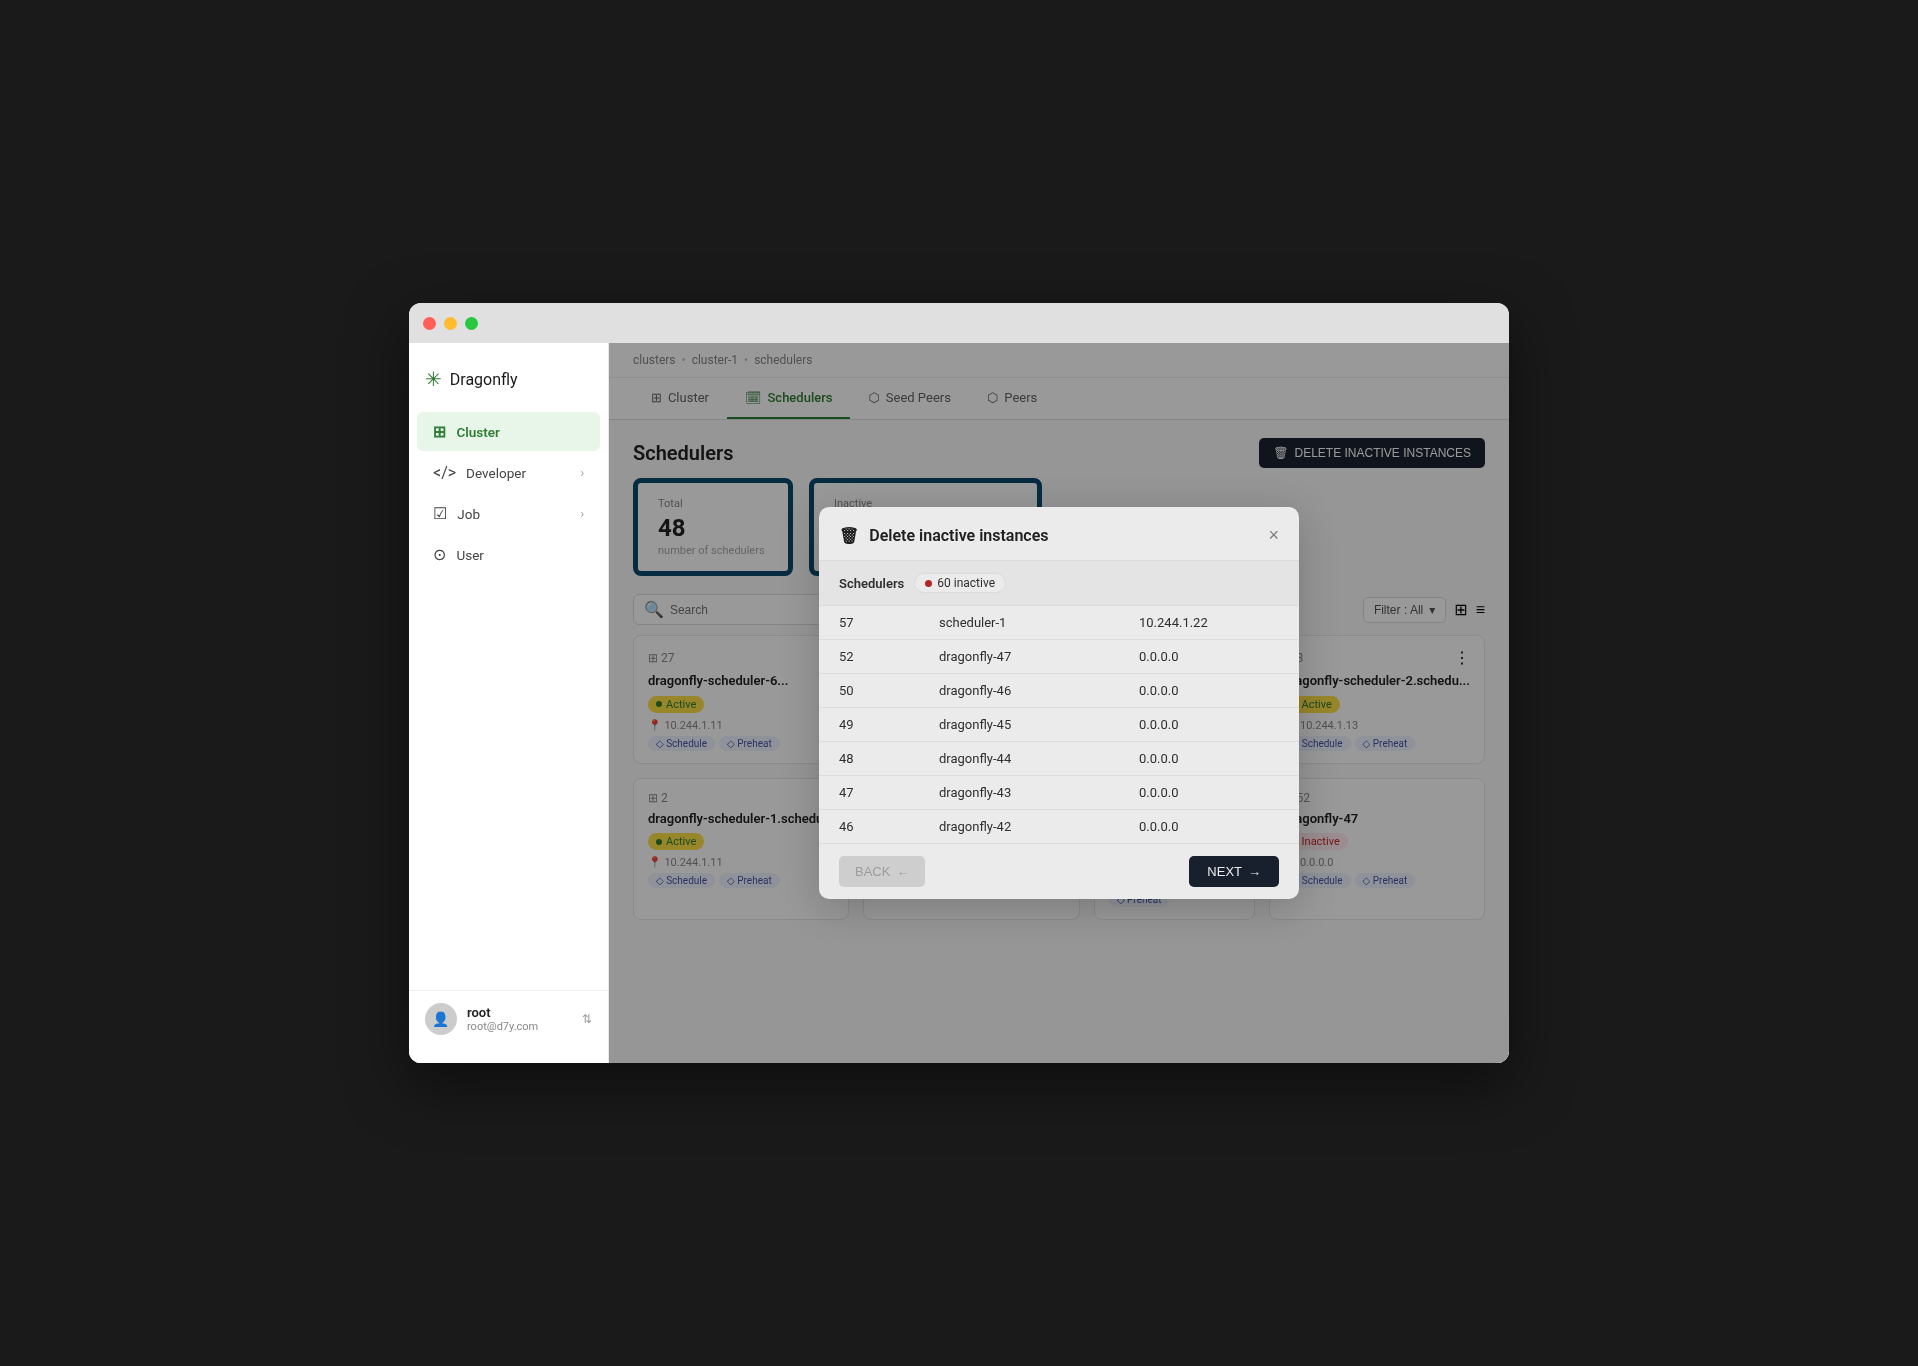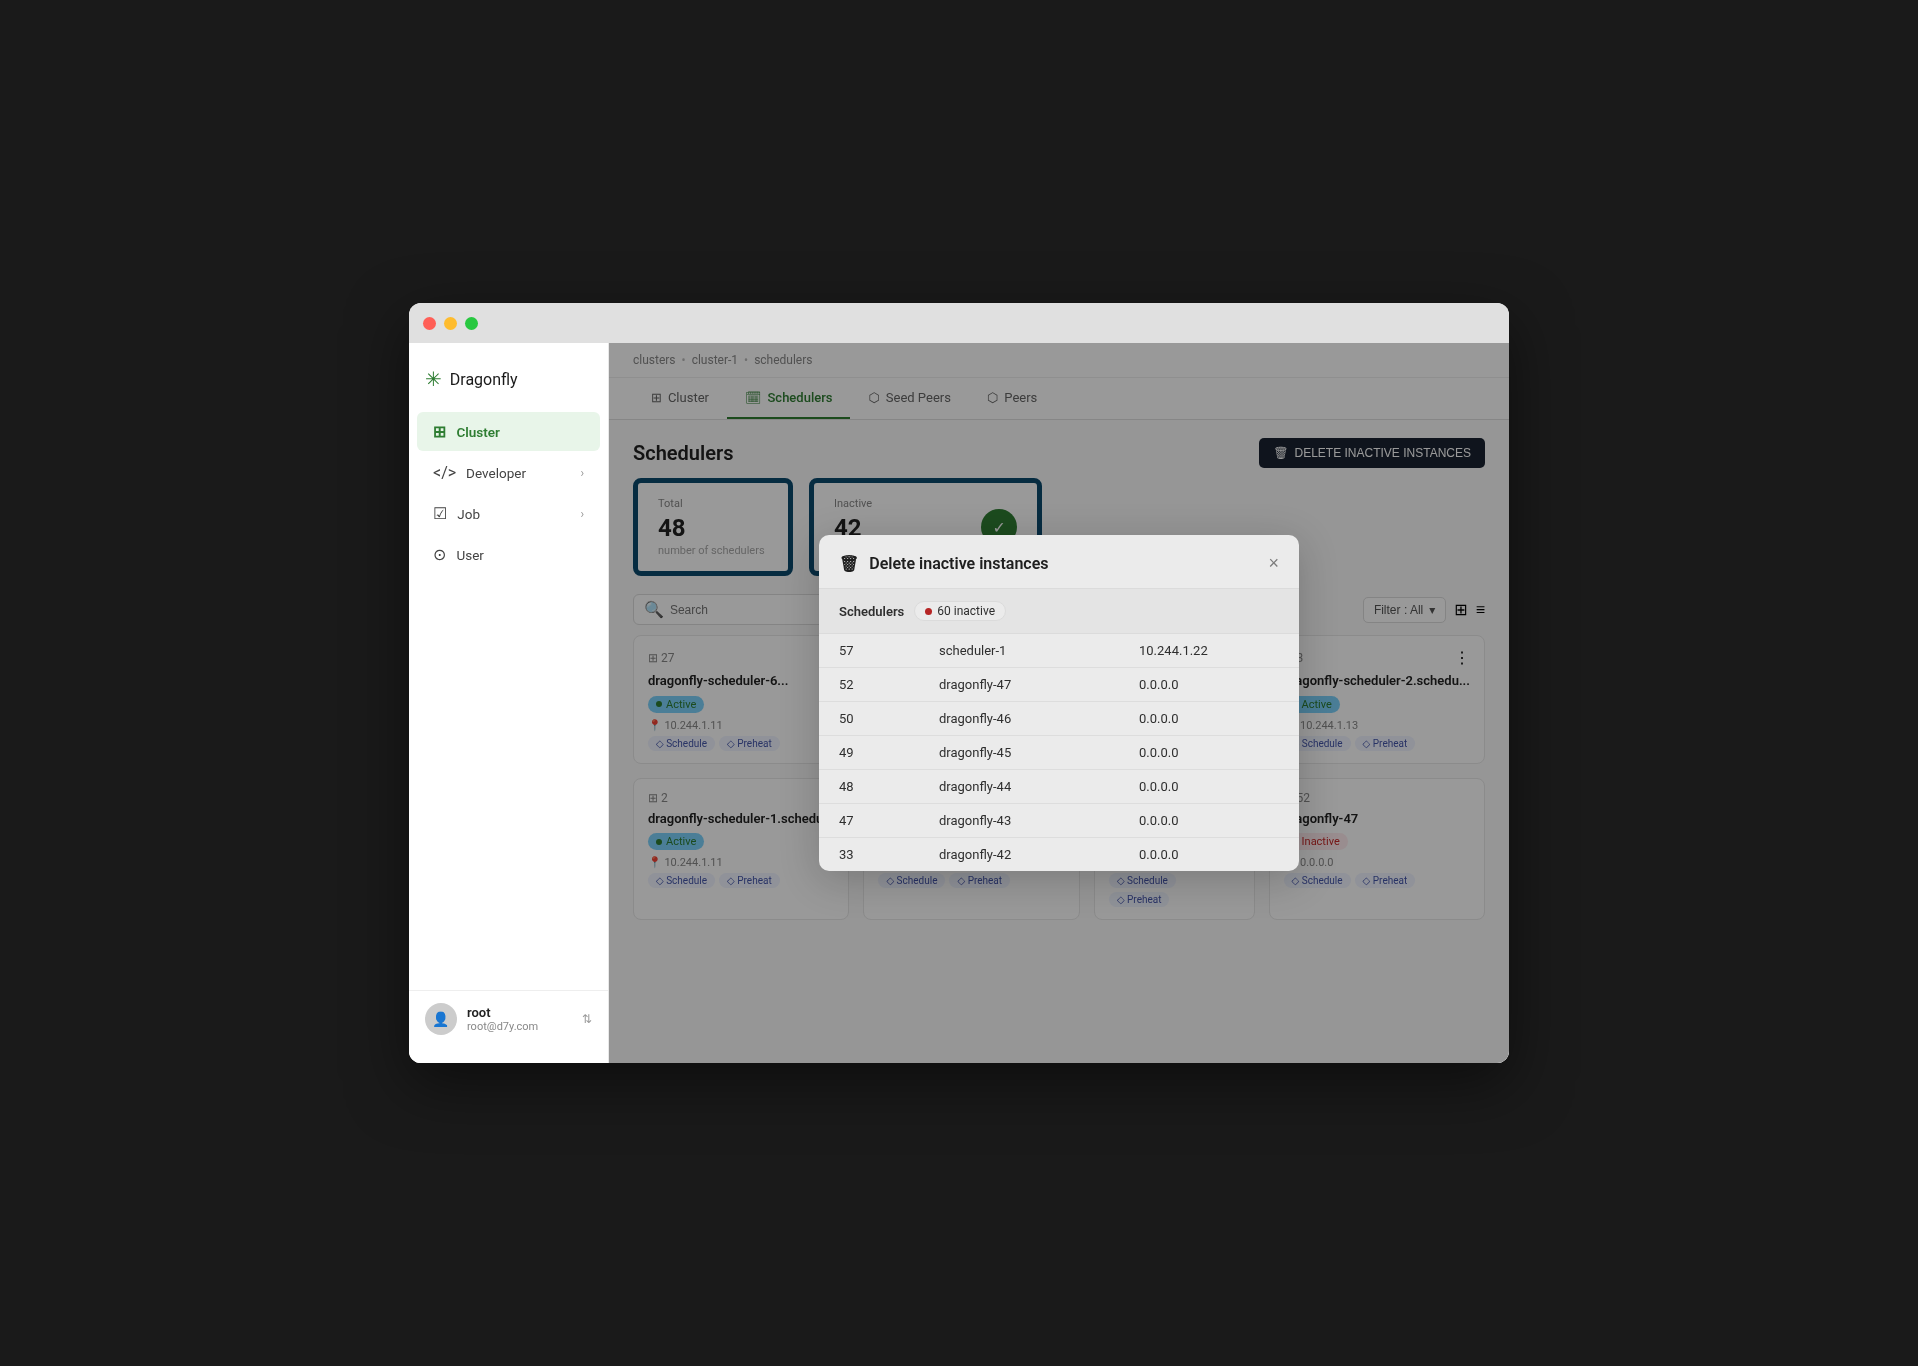--- a/index.html
+++ b/index.html
@@ -252,21 +252,21 @@
     .card-id { font-size: 12px; color: #888; display: flex; align-items: center; gap: 4px; }
     .card-name { font-size: 13px; font-weight: 600; color: #222; margin-bottom: 4px; white-space: nowrap; overflow: hidden; text-overflow: ellipsis; }
     .status-badge {
       display: inline-flex;
       align-items: center;
       gap: 4px;
       font-size: 11px;
       padding: 2px 8px;
       border-radius: 12px;
     }
-    .status-badge.active { color: #2e7d32; background: #7dd3fc; }
+    .status-badge.active { color: #2e7d32; background: #fde047; }
     .status-badge.inactive { color: #c62828; background: #ffebee; }
     .status-dot { width: 6px; height: 6px; border-radius: 50%; }
     .status-dot.active { background: #2e7d32; }
     .status-dot.inactive { background: #c62828; }
     .card-ip { font-size: 11px; color: #888; margin: 6px 0 4px; display: flex; align-items: center; gap: 4px; }
     .card-tags { display: flex; gap: 4px; flex-wrap: wrap; }
     .tag {
       font-size: 10px;
       padding: 2px 8px;
       border-radius: 10px;
@@ -667,23 +667,33 @@
               <span>48</span>
               <span>dragonfly-44</span>
               <span>0.0.0.0</span>
             </div>
             <div class="modal-table-row">
               <span>47</span>
               <span>dragonfly-43</span>
               <span>0.0.0.0</span>
             </div>
             <div class="modal-table-row">
-              <span>33</span>
+              <span>46</span>
               <span>dragonfly-42</span>
               <span>0.0.0.0</span>
             </div>
           </div>
 
+          <div class="modal-footer">
+            <button class="back-btn">
+              <span>BACK</span>
+              <span>←</span>
+            </button>
+            <button class="next-btn">
+              <span>NEXT</span>
+              <span>→</span>
+            </button>
+          </div>
         </div>
       </div>
     </div>
   </div>
 </div>
 
 </body></html>

